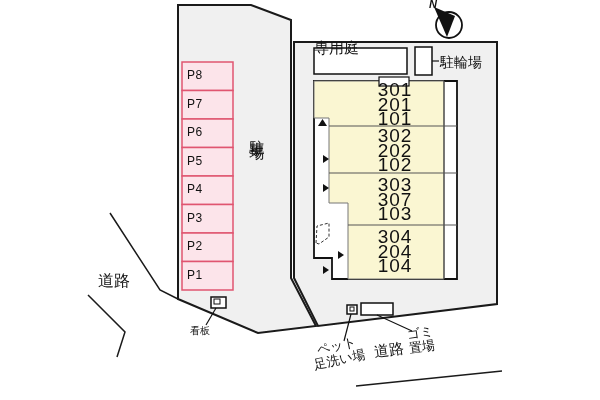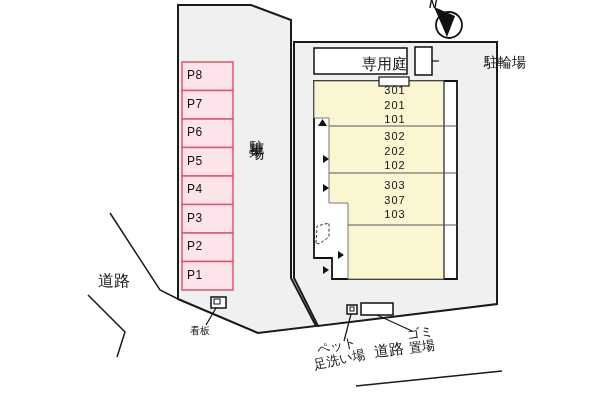--- a/index.html
+++ b/index.html
@@ -6,21 +6,21 @@
   #stage{
     position:relative;width:600px;height:400px;overflow:hidden;
     font-family:"Liberation Sans","DejaVu Sans",sans-serif;
     color:#111;background:#ffffff;
   }
   #plan-svg{position:absolute;left:0;top:0;}
   .lbl{position:absolute;white-space:nowrap;color:#111;}
   .p-label{font-size:12px;font-weight:500;letter-spacing:.5px;}
   .vtext{writing-mode:vertical-rl;text-orientation:upright;letter-spacing:3px;font-size:15px;}
   .rooms{position:absolute;left:357px;width:76px;text-align:center;
-         font-size:11px;letter-spacing:1px;line-height:14.6px;}
+         font-size:19px;letter-spacing:1px;line-height:14.6px;}
   .rot-neg12{transform:rotate(-12deg);}
   .rot-neg8{transform:rotate(-8deg);}
   .two-line{text-align:center;line-height:13.5px;font-size:13px;}
 </style>
 </head>
 <body>
 
 <div id="stage">
 
   <svg id="plan-svg" width="600" height="400" viewBox="0 0 600 400">
@@ -103,33 +103,38 @@
   <div class="lbl two-line rot-neg12" style="left:306px;top:339px;width:64px;">
     <div>ペット</div>
     <div>足洗い場</div>
   </div>
 
   <div class="lbl two-line rot-neg8" style="left:406px;top:326px;width:30px;">
     <div>ゴミ</div>
     <div>置場</div>
   </div>
 
-  <div class="lbl" style="left:314px;top:55px;width:93px;text-align:right;font-size:15px;">専用庭</div>
+  <div class="lbl" style="left:314px;top:39px;width:93px;text-align:left;font-size:15px;">専用庭</div>
 
-  <div class="lbl" style="left:440px;top:54px;font-size:14px;margin-left:44px;">駐輪場</div>
+  <div class="lbl" style="left:440px;top:54px;font-size:14px;">駐輪場</div>
 
   <div class="rooms" style="top:83px;">
     <div>301</div>
     <div>201</div>
     <div>101</div>
   </div>
   <div class="rooms" style="top:129px;">
     <div>302</div>
     <div>202</div>
     <div>102</div>
   </div>
   <div class="rooms" style="top:178px;">
     <div>303</div>
     <div>307</div>
     <div>103</div>
   </div>
+  <div class="rooms" style="top:230px;">
+    <div>304</div>
+    <div>204</div>
+    <div>104</div>
+  </div>
 
 </div>
 
 </body></html>

